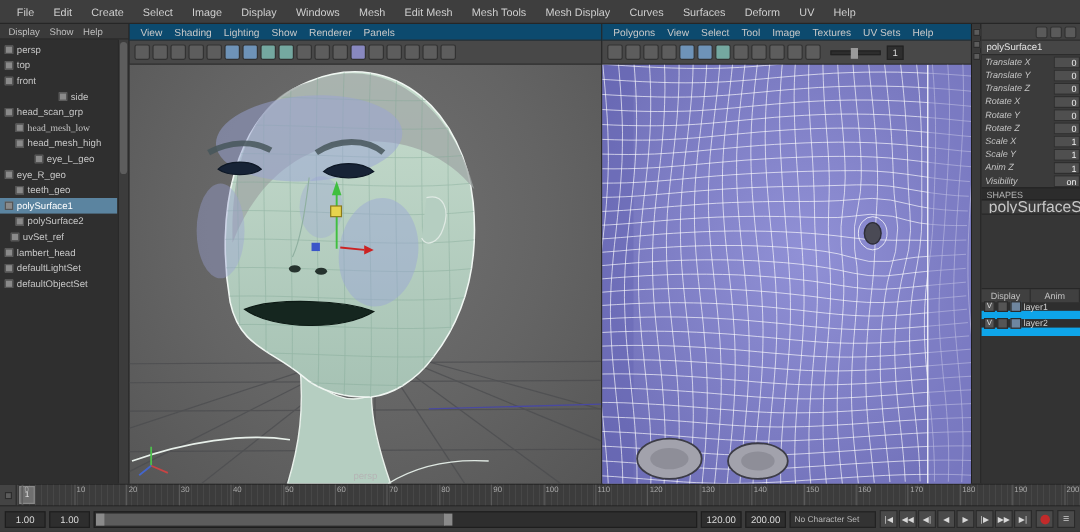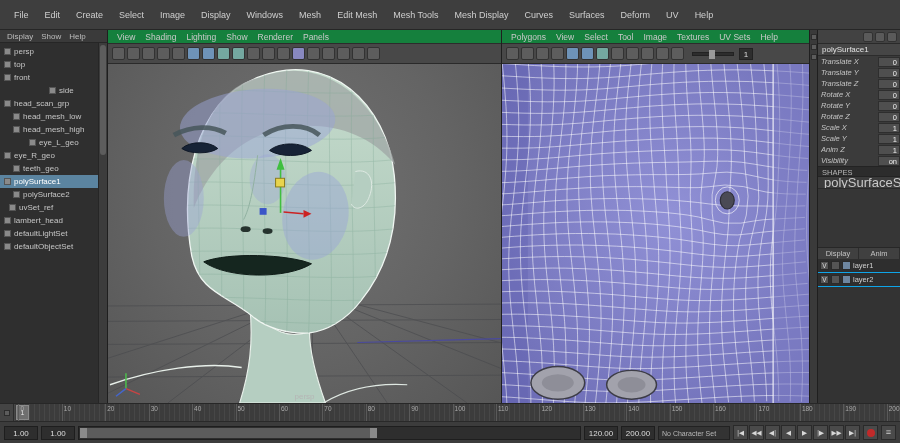--- a/index.html
+++ b/index.html
@@ -2,21 +2,21 @@
 <html><head>
 <meta charset="utf-8">
 <style>
   * { box-sizing: border-box; margin: 0; padding: 0; }
   html,body { width:900px; height:443px; overflow:hidden; background:#393939;
     font-family:"Liberation Sans", sans-serif; }
   .app { position:relative; width:900px; height:443px; display:flex; flex-direction:column;
     color:#c8c8c8; font-size:10px; }
 
   
-  .menubar { height:30px; background:#3e3e3e; border-bottom:1px solid #262626;
+  .menubar { height:20px; background:#3e3e3e; border-bottom:1px solid #262626;
     display:flex; align-items:center; padding-left:6px; flex:0 0 auto; }
   .mitem { padding:0 8px; font-size:9px; color:#cfcfcf; white-space:nowrap; cursor:default; }
 
   
   .main { flex:1 1 auto; display:flex; min-height:0; }
 
   
   .outliner { width:108px; background:#2f2f2f; border-right:1px solid #1f1f1f;
     display:flex; flex-direction:column; }
   .outliner-menu { height:13px; background:#3a3a3a; border-bottom:1px solid #262626;
@@ -27,21 +27,21 @@
   .o-item { height:13px; display:flex; align-items:center; gap:3px; padding-left:4px;
     font-size:8px; color:#c6c6c6; white-space:nowrap; }
   .o-item.selected { background:#5b84a0; color:#fff; }
   .o-icon { width:7px; height:7px; background:#8a8a8a; border:1px solid #555; flex:0 0 auto; }
   .outliner-scroll { width:9px; background:#3c3c3c; border-left:1px solid #262626; position:relative; }
   .outliner-thumb { position:absolute; top:2px; left:1px; width:6px; height:110px;
     background:#5d5d5d; border-radius:3px; }
 
   
   .panel { display:flex; flex-direction:column; border-right:1px solid #1f1f1f; min-width:0; }
-  .panel-menu { height:14px; background:#15803d; border-bottom:1px solid #2c2c2c;
+  .panel-menu { height:14px; background:#0c4a6e; border-bottom:1px solid #2c2c2c;
     display:flex; align-items:center; padding-left:4px; flex:0 0 auto; }
   .panel-menu span { font-size:8.5px; padding:0 5px; color:#c9c9c9; white-space:nowrap; }
   .panel-icons { height:20px; background:#484848; border-bottom:1px solid #2a2a2a;
     display:flex; align-items:center; gap:2px; padding:0 4px; flex:0 0 auto; }
   .icon-sq { width:13px; height:13px; background:#5a5a5a; border:1px solid #323232;
     border-radius:2px; flex:0 0 auto; }
   .mini-slider { width:42px; height:4px; background:#2d2d2d; border:1px solid #222;
     position:relative; margin-left:6px; }
   .mini-thumb { position:absolute; left:16px; top:-3px; width:6px; height:9px; background:#9a9a9a; }
   .zoom-box { width:14px; height:12px; background:#2e2e2e; border:1px solid #222;
@@ -75,21 +75,21 @@
   .ch-val { width:22px; background:#4f4f4f; border:1px solid #2e2e2e; color:#eee;
     text-align:right; padding-right:2px; font-size:7.5px; height:10px; line-height:9px; }
   .rp-header { height:11px; line-height:11px; background:#2c2c2c; color:#b5b5b5;
     padding-left:4px; font-size:7.5px; border-top:1px solid #232323; border-bottom:1px solid #232323; }
   .rp-shape { height:11px; line-height:11px; padding-left:6px; color:#c8c8c8;
     white-space:nowrap; overflow:hidden; font-size:13px; }
   .rp-spacer1 { flex:0.5; background:#363636; border-top:1px solid #2a2a2a; }
   .layer-tabs { height:12px; display:flex; background:#404040; border-top:1px solid #272727; }
   .layer-tab { flex:1; text-align:center; line-height:12px; font-size:7.5px; color:#c2c2c2;
     border-right:1px solid #2d2d2d; }
-  .layer-row { height:14px; background:#2e2e2e; border-bottom:1px solid #0ea5e9;
+  .layer-row { height:14px; background:#2e2e2e; border-bottom:7px solid #0ea5e9;
     display:flex; align-items:center; gap:2px; padding-left:2px; }
   .layer-toggle { width:9px; height:9px; background:#555; border:1px solid #2a2a2a;
     font-size:6.5px; color:#ddd; text-align:center; line-height:8px; }
   .layer-swatch { width:9px; height:9px; background:#6e86a0; border:1px solid #2a2a2a; }
   .layer-name { font-size:7.5px; color:#cfcfcf; white-space:nowrap; overflow:hidden; }
   .rp-spacer2 { flex:1; background:#333; }
 
   
   .timeline { height:18px; background:#3c3c3c; border-top:1px solid #272727;
     display:flex; flex:0 0 auto; }
@@ -192,21 +192,21 @@
             <div class="o-item" style="padding-left: 4px; margin-left: 45px;">
               <span class="o-icon"></span>
               <span>side</span>
             </div>
 
             <div class="o-item" style="padding-left: 4px;">
               <span class="o-icon"></span>
               <span>head_scan_grp</span>
             </div>
 
-            <div class="o-item" style="padding-left: 13px;">
+            <div class="o-item" style="padding-left: 13px; font-family: Liberation Serif, serif;">
               <span class="o-icon"></span>
               <span>head_mesh_low</span>
             </div>
 
             <div class="o-item" style="padding-left: 13px;">
               <span class="o-icon"></span>
               <span>head_mesh_high</span>
             </div>
 
             <div class="o-item" style="padding-left: 29px;">

